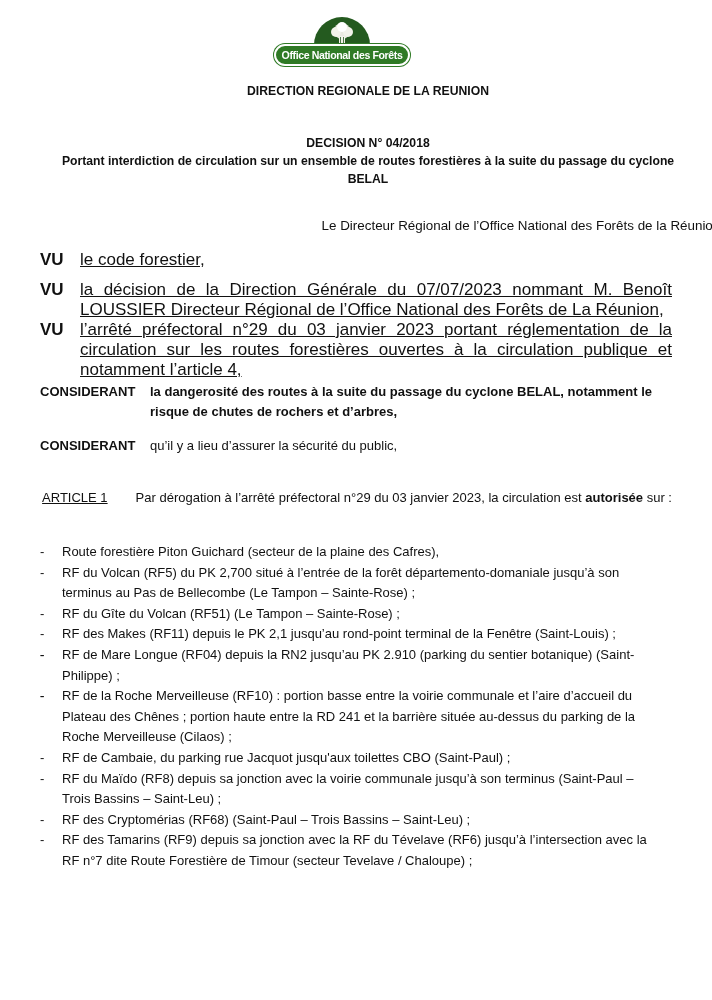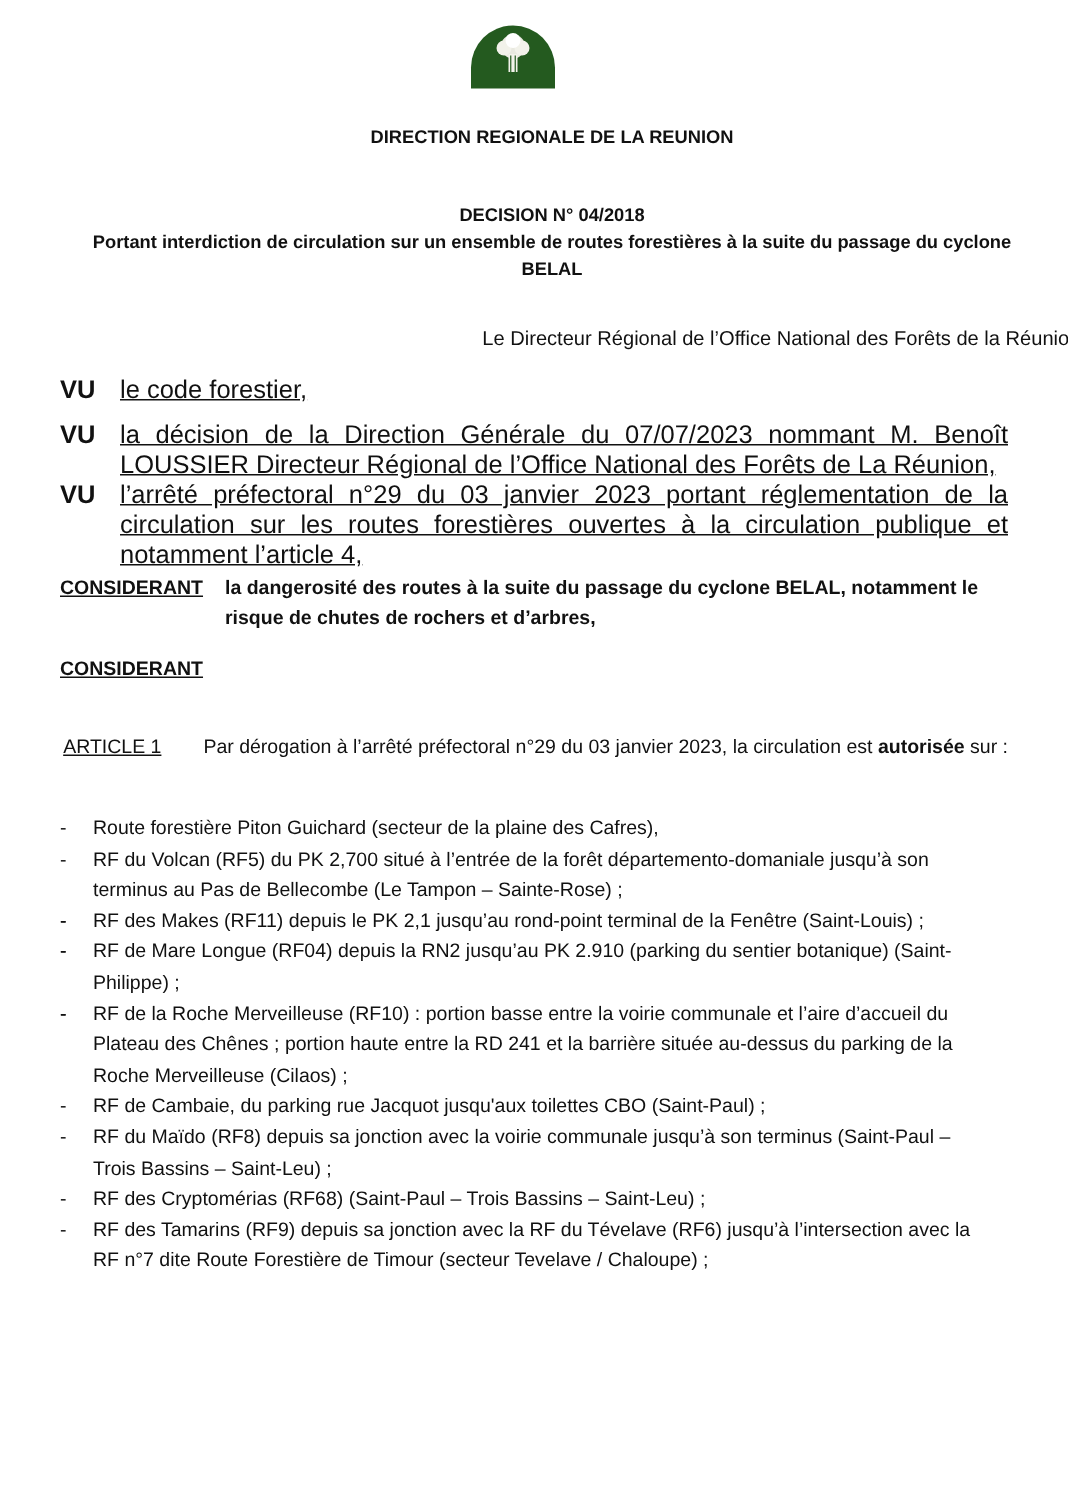--- a/index.html
+++ b/index.html
@@ -32,21 +32,21 @@
   .dir-title { top: 84px; font-size: 12.2px; }
   .dec-title { top: 136px; font-size: 12.2px; }
   .dec-subtitle { top: 152px; left: 40px; width: 632px; font-size: 12.2px; line-height: 18px; }
   .director { top: 218px; font-size: 13.4px; text-align: right; }
 
   .vu { position: absolute; left: 40px; width: 632px; font-size: 17px; line-height: 20px; }
   .vu .k { position: absolute; left: 0; top: 0; font-weight: bold; }
   .vu .t { margin-left: 40px; text-align: justify; text-decoration: underline; }
 
   .cons { position: absolute; left: 40px; width: 632px; font-size: 13px; line-height: 20px; }
-  .cons .k { position: absolute; left: 0; top: 0; font-weight: bold; text-decoration: underline; }
+  .cons .k { position: absolute; left: 0; top: 0; font-weight: bold; }
   .cons .t { margin-left: 110px; }
 
   .article { position: absolute; left: 40px; top: 488px; width: 632px; font-size: 13px; line-height: 20px; text-align: right; }
   .article .lbl { text-decoration: underline; }
   .article .gap { display: inline-block; width: 28px; }
 
   .routes { position: absolute; left: 40px; top: 542px; width: 620px; margin: 0; padding: 0; list-style: none; font-size: 13px; line-height: 20.6px; }
   .routes li { position: relative; padding-left: 22px; }
   .routes li .dash { position: absolute; left: 0; top: 0; }
 </style>
@@ -59,20 +59,21 @@
     <div class="logo-dome"></div>
     <svg class="logo-tree" viewBox="0 0 30 30">
       <circle cx="15" cy="10" r="8" fill="#e9e9e0"></circle>
       <circle cx="9" cy="11" r="5" fill="#f2f2ea"></circle>
       <circle cx="21" cy="11" r="5" fill="#f2f2ea"></circle>
       <circle cx="15" cy="6" r="5" fill="#ffffff"></circle>
       <rect x="12" y="15" width="6" height="12" fill="#f2f2ea"></rect>
       <line x1="13.5" y1="16" x2="13.5" y2="27" stroke="#245a1f" stroke-width="0.8"></line>
       <line x1="16.5" y1="16" x2="16.5" y2="27" stroke="#245a1f" stroke-width="0.8"></line>
     </svg>
+    <div class="logo-banner">Office National des Forêts</div>
   </div>
 
   <div class="center bold dir-title">DIRECTION REGIONALE DE LA REUNION</div>
   <div class="center bold dec-title">DECISION N° 04/2018</div>
   <div class="center bold dec-subtitle">Portant interdiction de circulation sur un ensemble de routes forestières à la suite du passage du cyclone BELAL</div>
 
   <div class="center director">Le Directeur Régional de l’Office National des Forêts de la Réunion,</div>
 
   <div class="vu" style="top:250px;">
     <span class="k">VU</span>
@@ -86,32 +87,33 @@
     <span class="k">VU</span>
     <div class="t">l’arrêté préfectoral n°29 du 03 janvier 2023 portant réglementation de la circulation sur les routes forestières ouvertes à la circulation publique et notamment l’article 4,</div>
   </div>
 
   <div class="cons" style="top:382px;">
     <span class="k">CONSIDERANT</span>
     <div class="t bold">la dangerosité des routes à la suite du passage du cyclone BELAL, notamment le risque de chutes de rochers et d’arbres,</div>
   </div>
   <div class="cons" style="top:436px;">
     <span class="k">CONSIDERANT</span>
+    <div class="t">qu’il y a lieu d’assurer la sécurité du public,</div>
   </div>
 
   <div class="article">
     <span class="lbl">ARTICLE 1</span><span class="gap"></span><span>Par dérogation à l’arrêté préfectoral n°29 du 03 janvier 2023, la circulation est</span>
     <span class="bold">autorisée</span>
     <span>sur :</span>
   </div>
 
   <ul class="routes">
     <li><span class="dash">-</span><span>Route forestière Piton Guichard (secteur de la plaine des Cafres),</span></li>
     <li><span class="dash">-</span><span>RF du Volcan (RF5) du PK 2,700 situé à l’entrée de la forêt départemento-domaniale jusqu’à son terminus au Pas de Bellecombe (Le Tampon – Sainte-Rose) ;</span></li>
-    <li><span class="dash">-</span></li>
+    <li><span class="dash">-</span><span>RF du Gîte du Volcan (RF51) (Le Tampon – Sainte-Rose) ;</span></li>
     <li><span class="dash">-</span><span>RF des Makes (RF11) depuis le PK 2,1 jusqu’au rond-point terminal de la Fenêtre (Saint-Louis) ;</span></li>
     <li><span class="dash">-</span></li>
     <li><span class="dash">-</span><span>RF de Mare Longue (RF04) depuis la RN2 jusqu’au PK 2.910 (parking du sentier botanique) (Saint-Philippe) ;</span></li>
     <li><span class="dash">-</span></li>
     <li><span class="dash">-</span><span>RF de la Roche Merveilleuse (RF10) : portion basse entre la voirie communale et l’aire d’accueil du Plateau des Chênes ; portion haute entre la RD 241 et la barrière située au-dessus du parking de la Roche Merveilleuse (Cilaos) ;</span></li>
     <li><span class="dash">-</span><span>RF de Cambaie, du parking rue Jacquot jusqu'aux toilettes CBO (Saint-Paul) ;</span></li>
     <li><span class="dash">-</span><span>RF du Maïdo (RF8) depuis sa jonction avec la voirie communale jusqu’à son terminus (Saint-Paul – Trois Bassins – Saint-Leu) ;</span></li>
     <li><span class="dash">-</span><span>RF des Cryptomérias (RF68) (Saint-Paul – Trois Bassins – Saint-Leu) ;</span></li>
     <li><span class="dash">-</span><span>RF des Tamarins (RF9) depuis sa jonction avec la RF du Tévelave (RF6) jusqu’à l’intersection avec la RF n°7 dite Route Forestière de Timour (secteur Tevelave / Chaloupe) ;</span></li>
   </ul>

